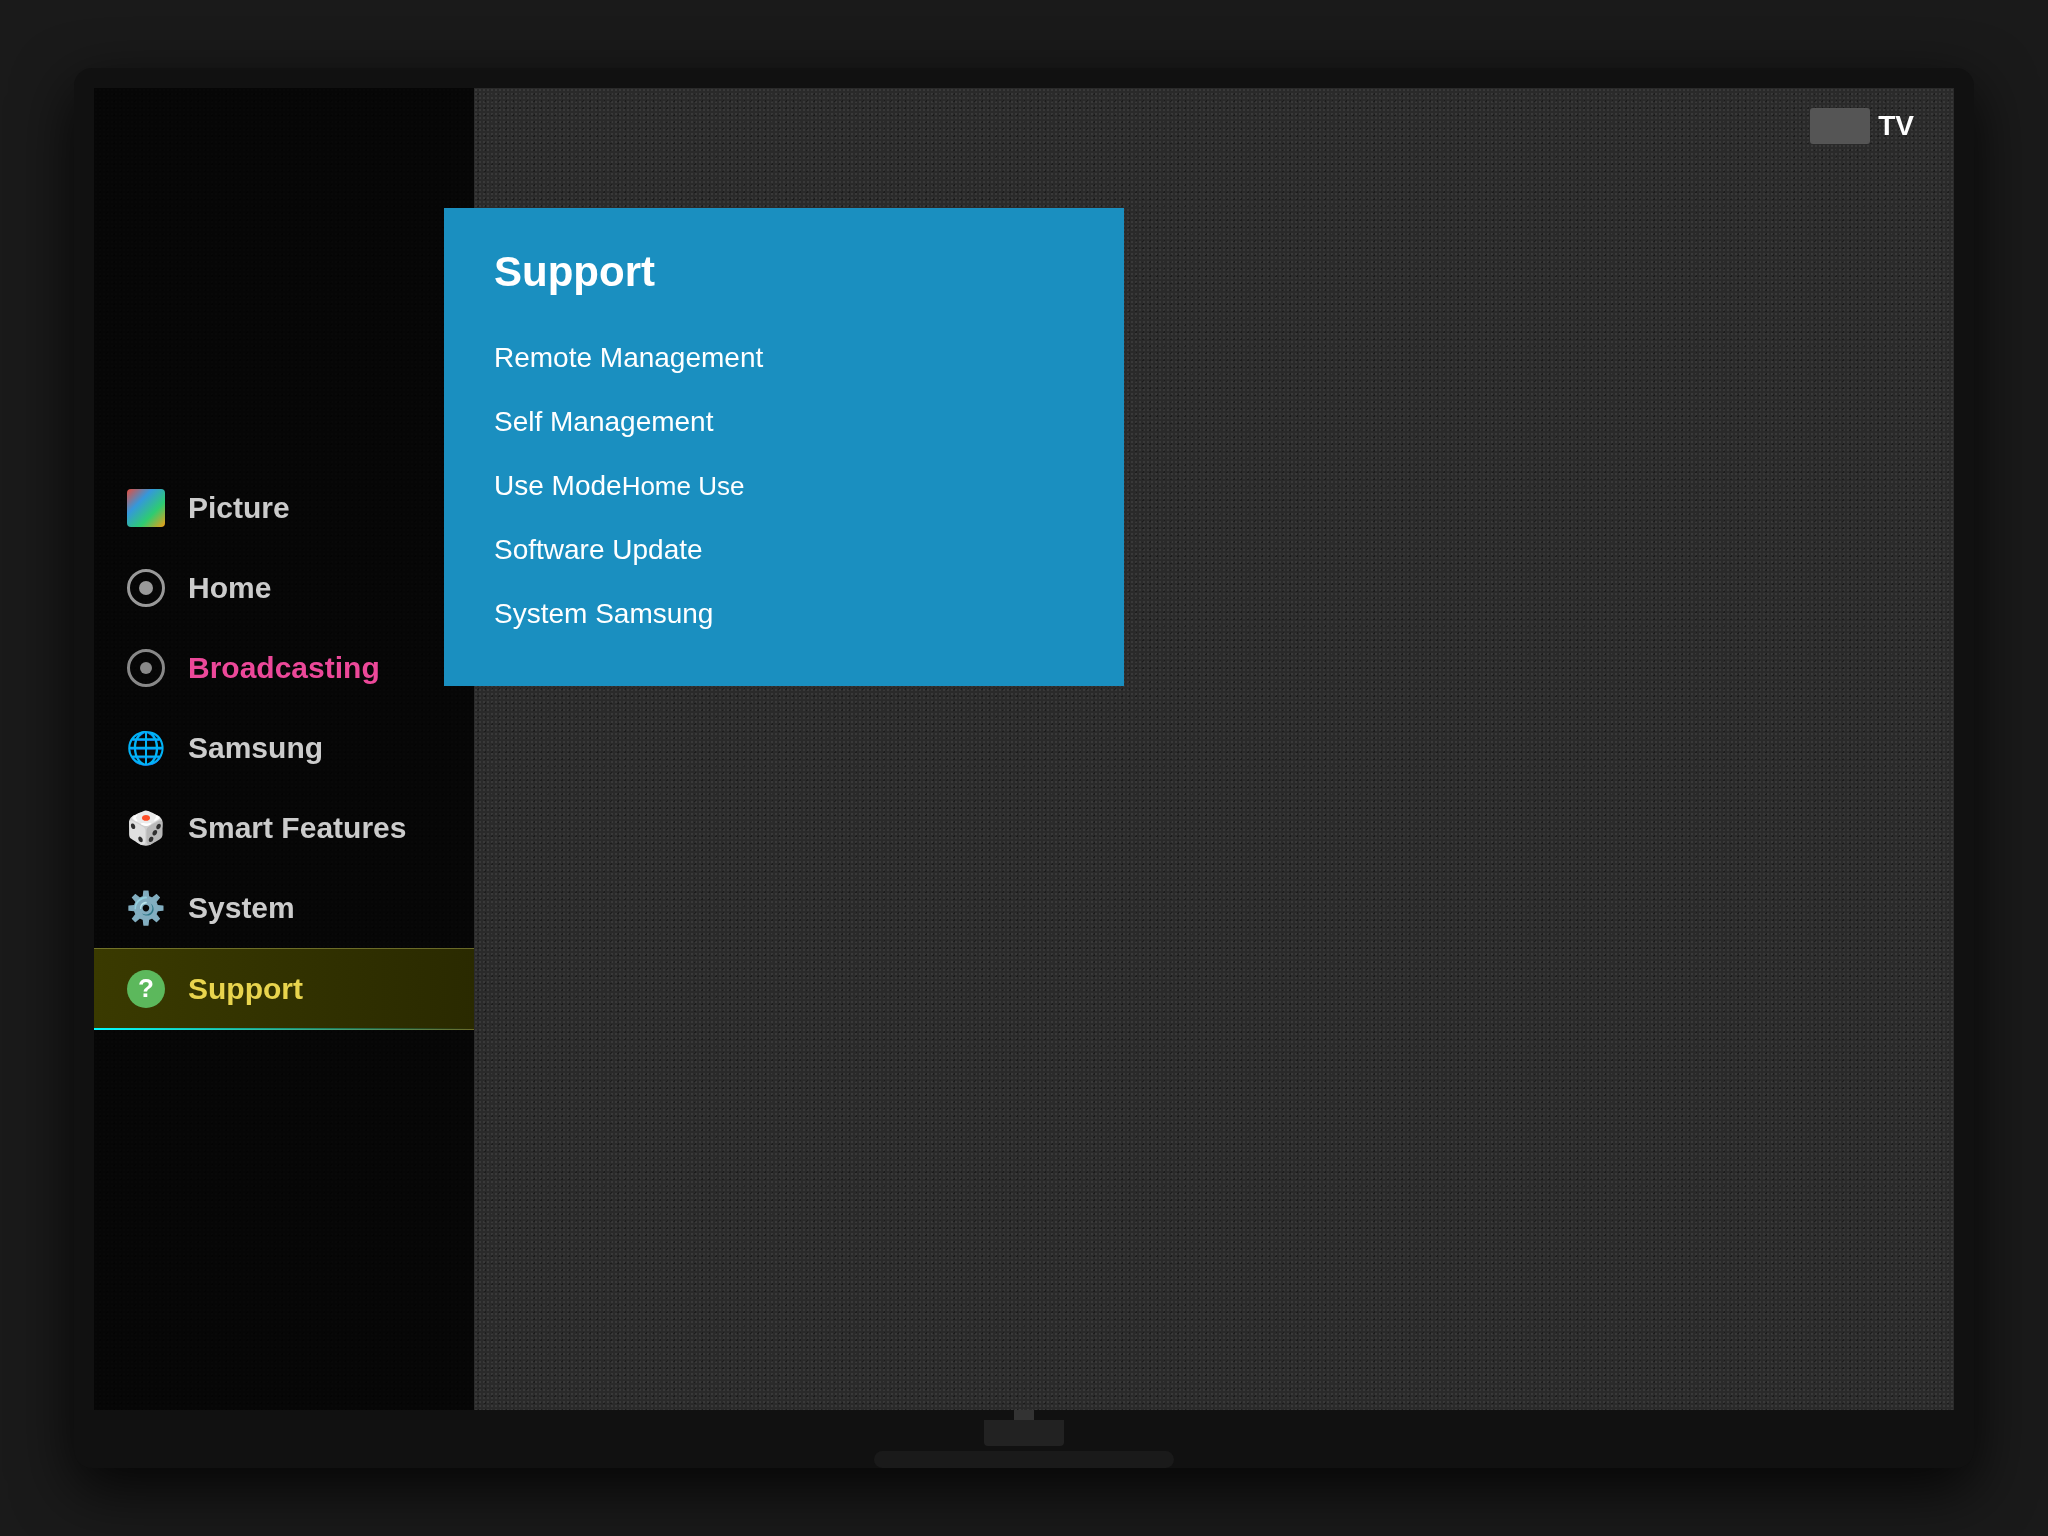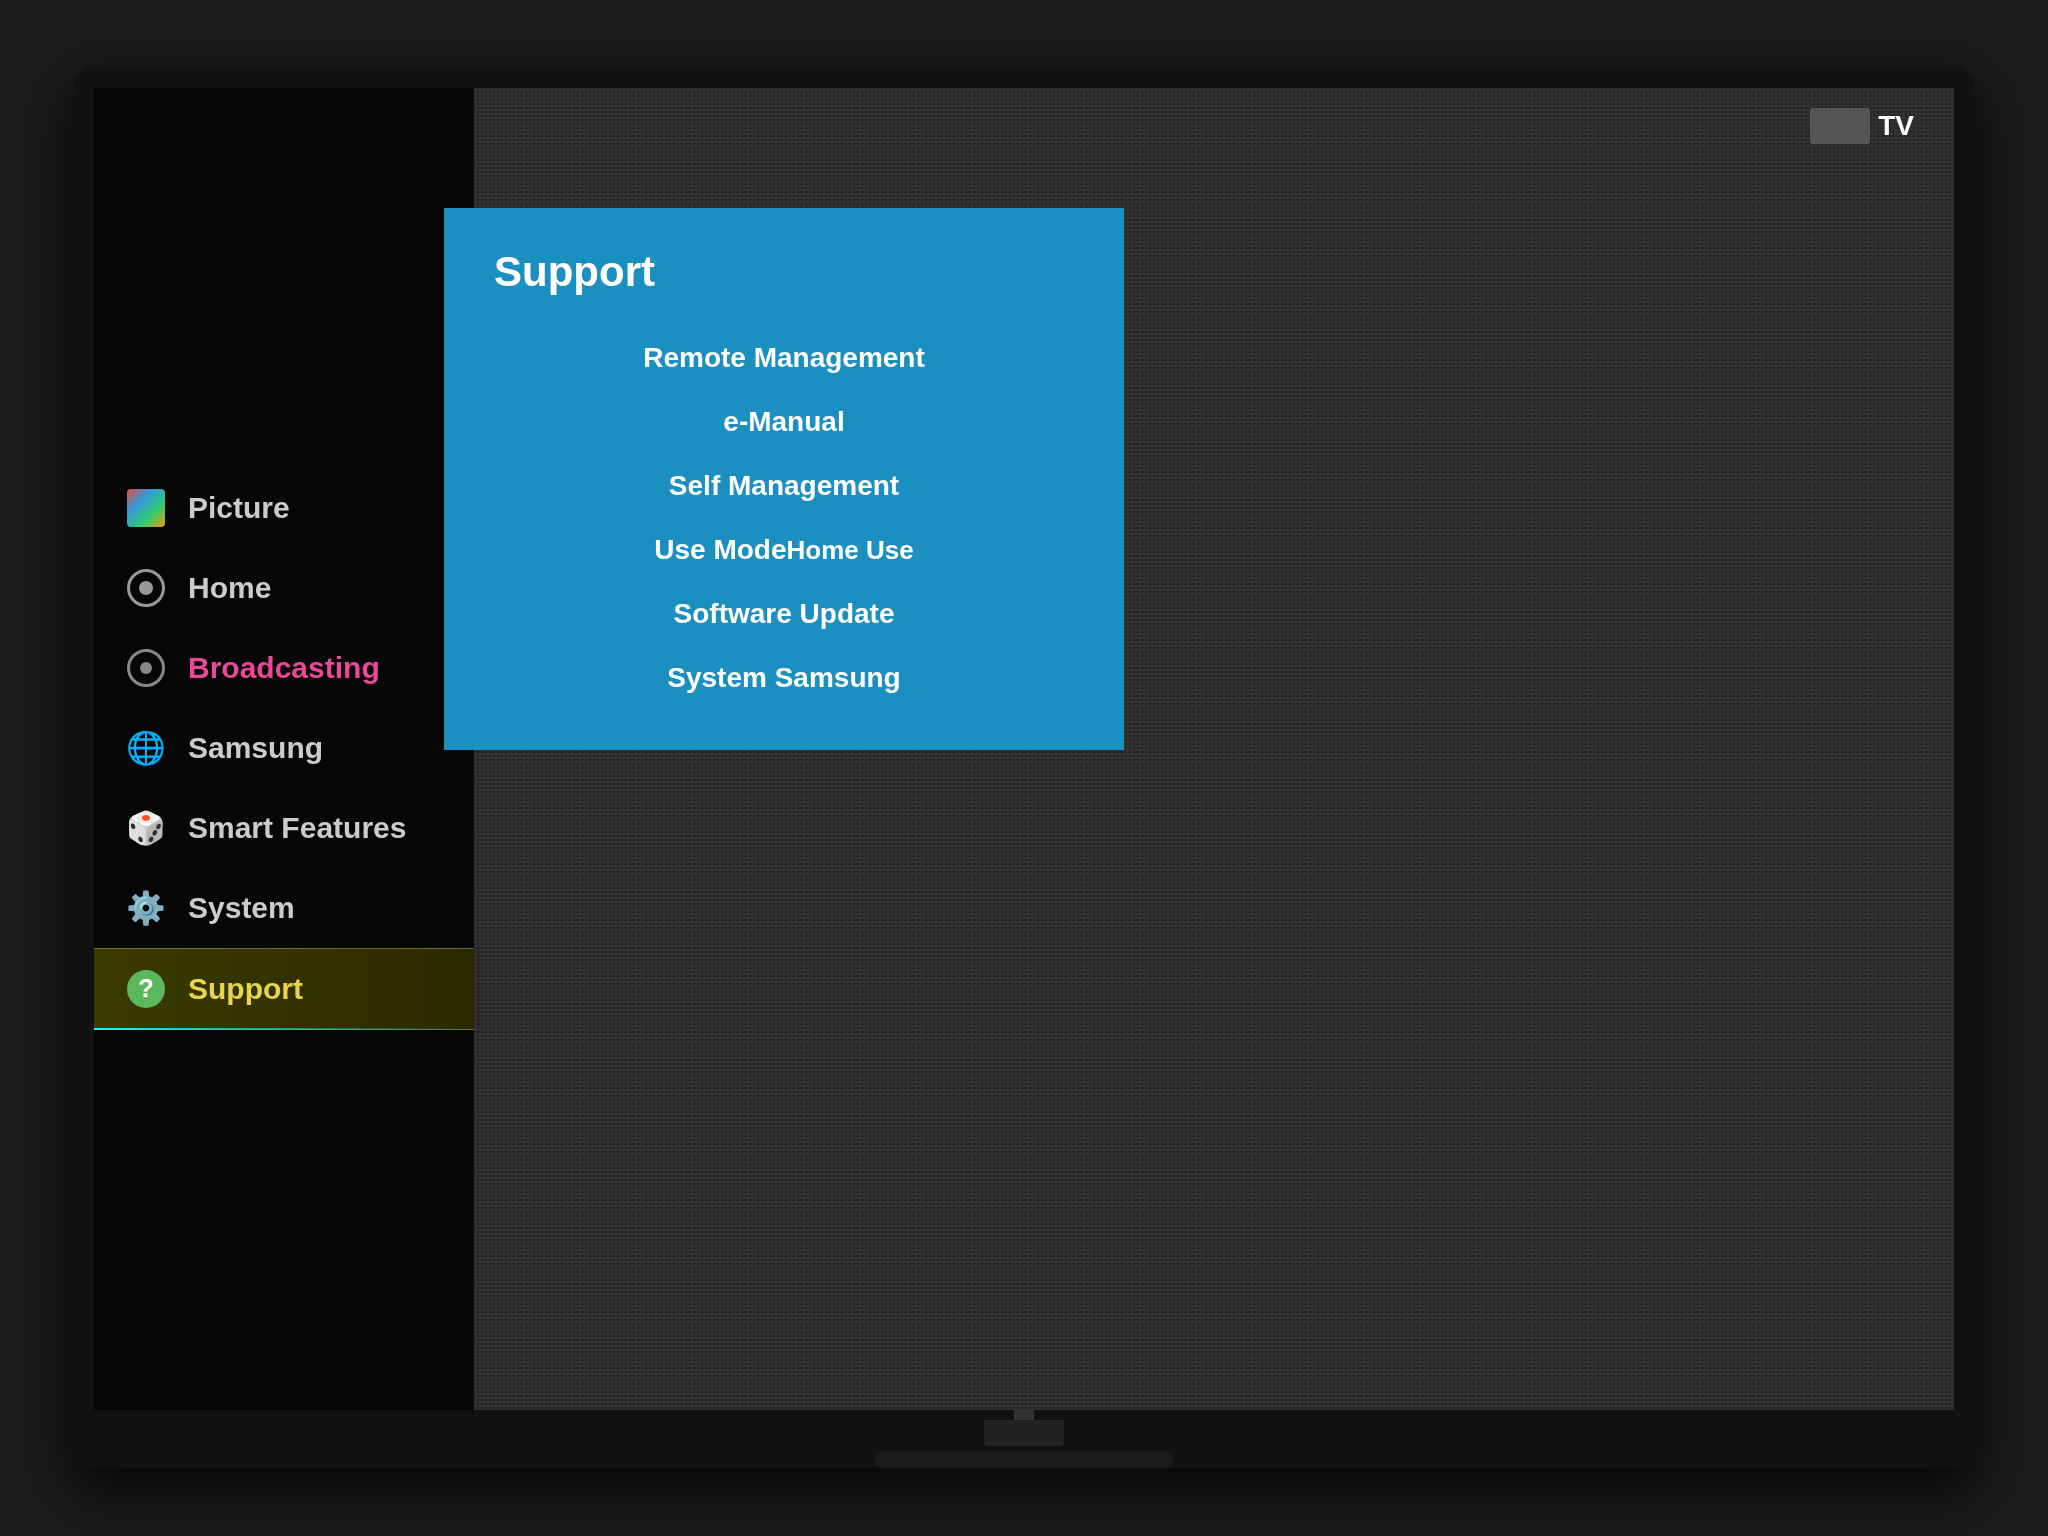--- a/index.html
+++ b/index.html
@@ -152,24 +152,24 @@
     .support-title {
       font-size: 42px;
       font-weight: bold;
       color: #fff;
       margin-bottom: 30px;
     }
 
     .support-menu-item {
       padding: 16px 0;
       font-size: 28px;
-      font-weight: bold;
-      color: #fff;
-      display: flex;
-      justify-content: center;
+      font-weight: normal;
+      color: #fff;
+      display: flex;
+      justify-content: flex-start;
       align-items: center;
       cursor: pointer;
     }
 
     .support-menu-item .item-value {
       font-size: 26px;
       color: #fff;
     }
 
     
@@ -325,23 +325,20 @@
 
     </div>
 
     <div class="support-panel">
       <div class="support-title">Support</div>
 
       <div class="support-menu-item">
         <span>Remote Management</span>
       </div>
 
-      <div class="support-menu-item">
-        <span>e-Manual</span>
-      </div>
 
       <div class="support-menu-item">
         <span>Self Management</span>
       </div>
 
       <div class="support-menu-item">
         <span>Use Mode</span>
         <span class="item-value">Home Use</span>
       </div>
 

